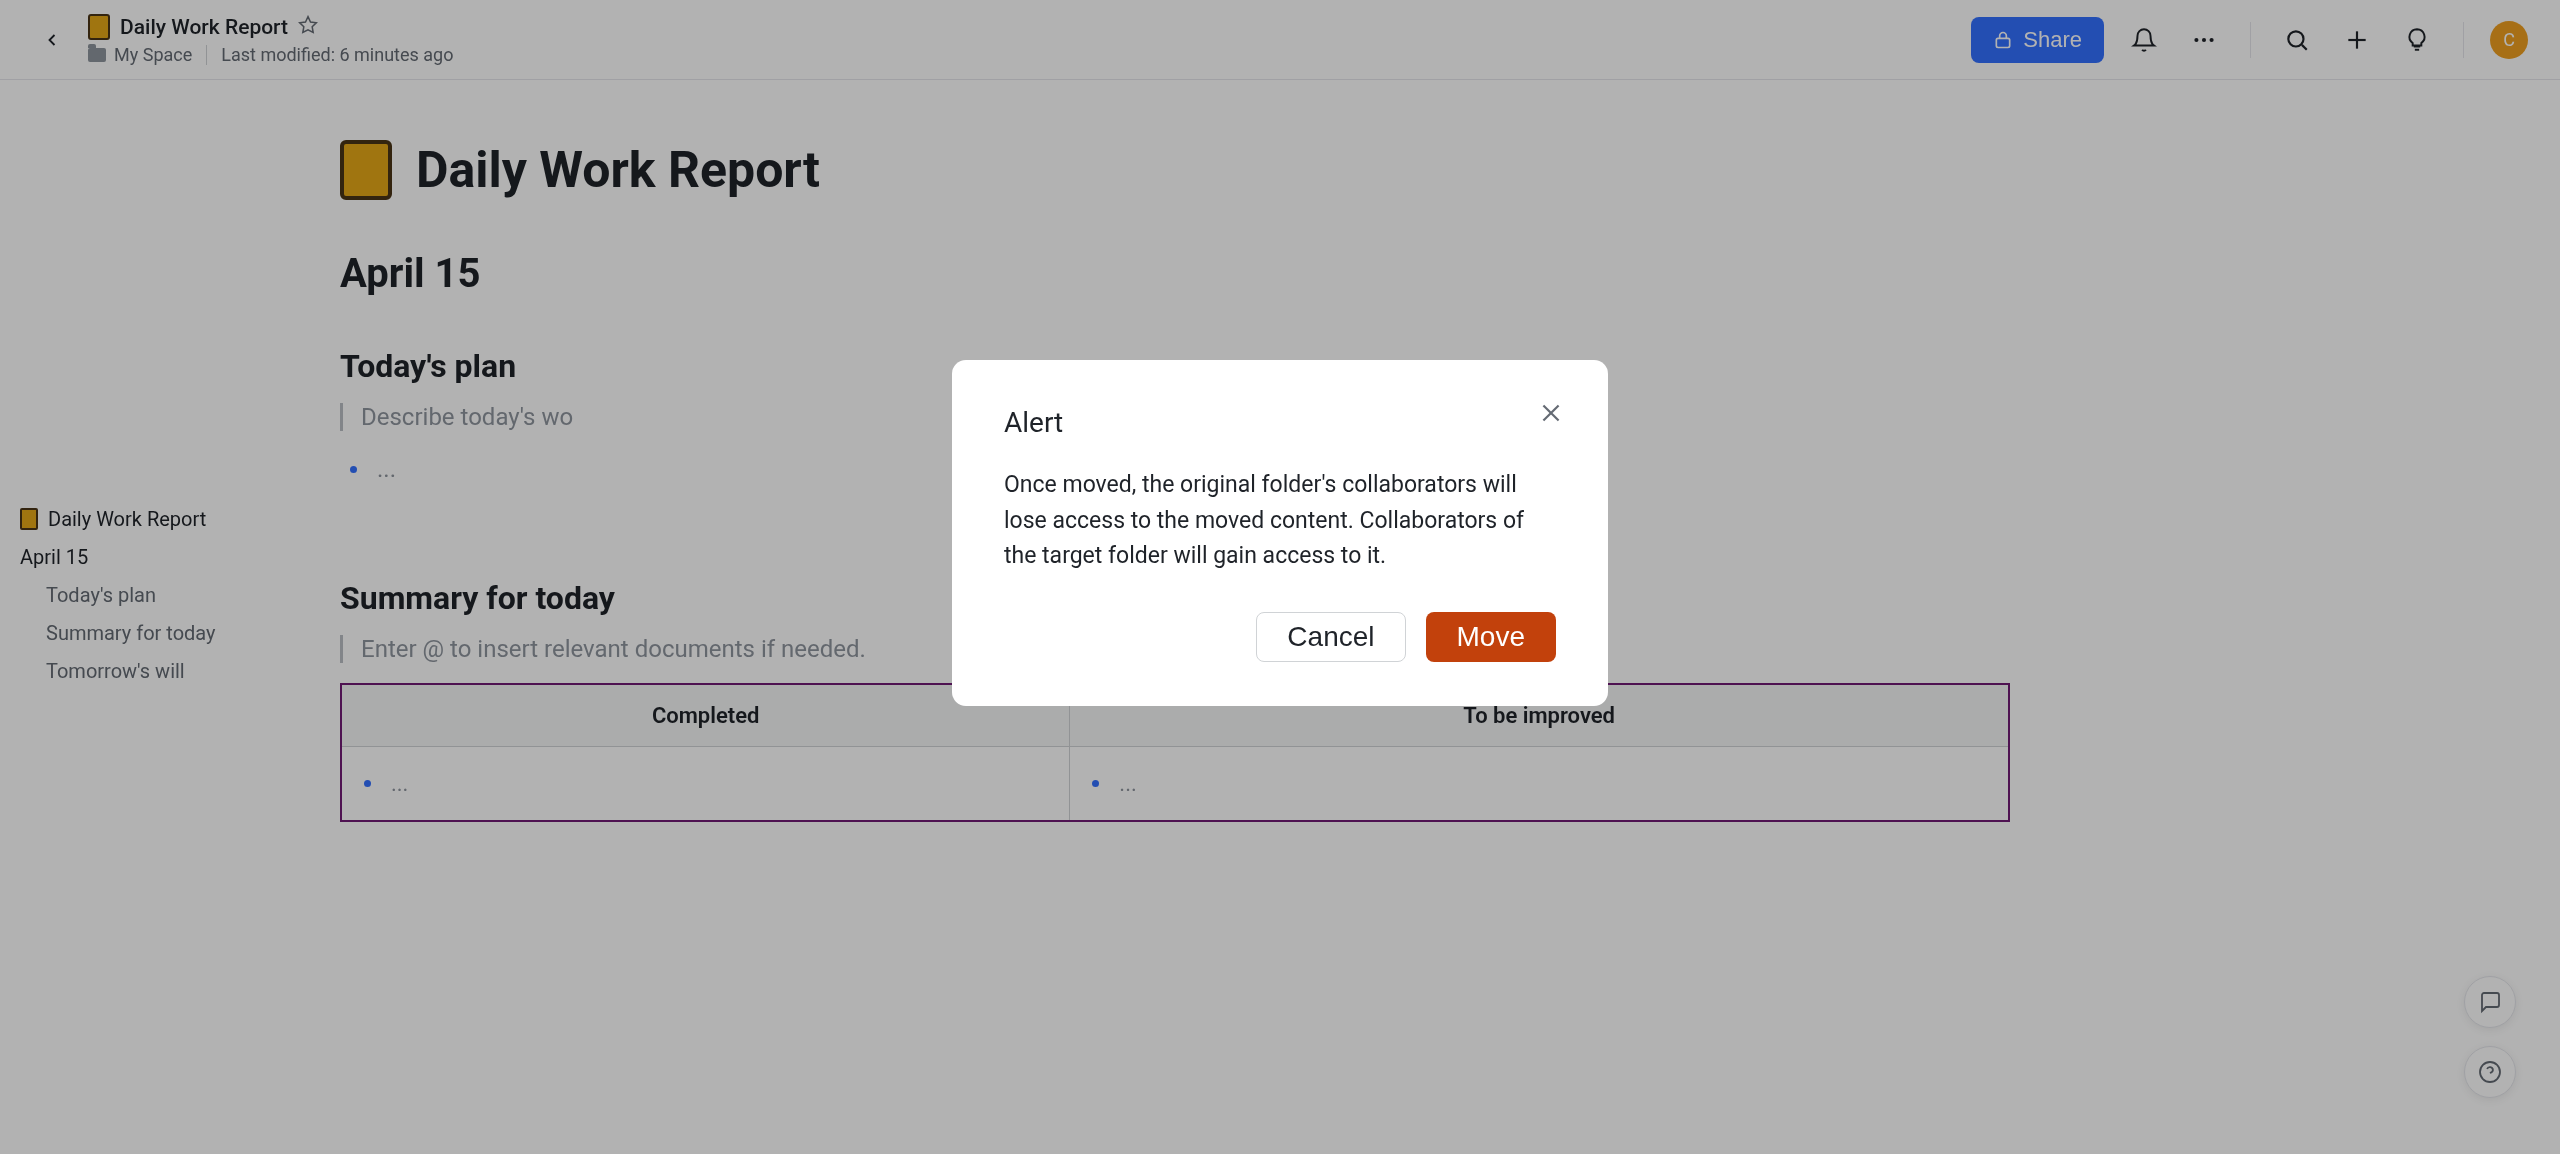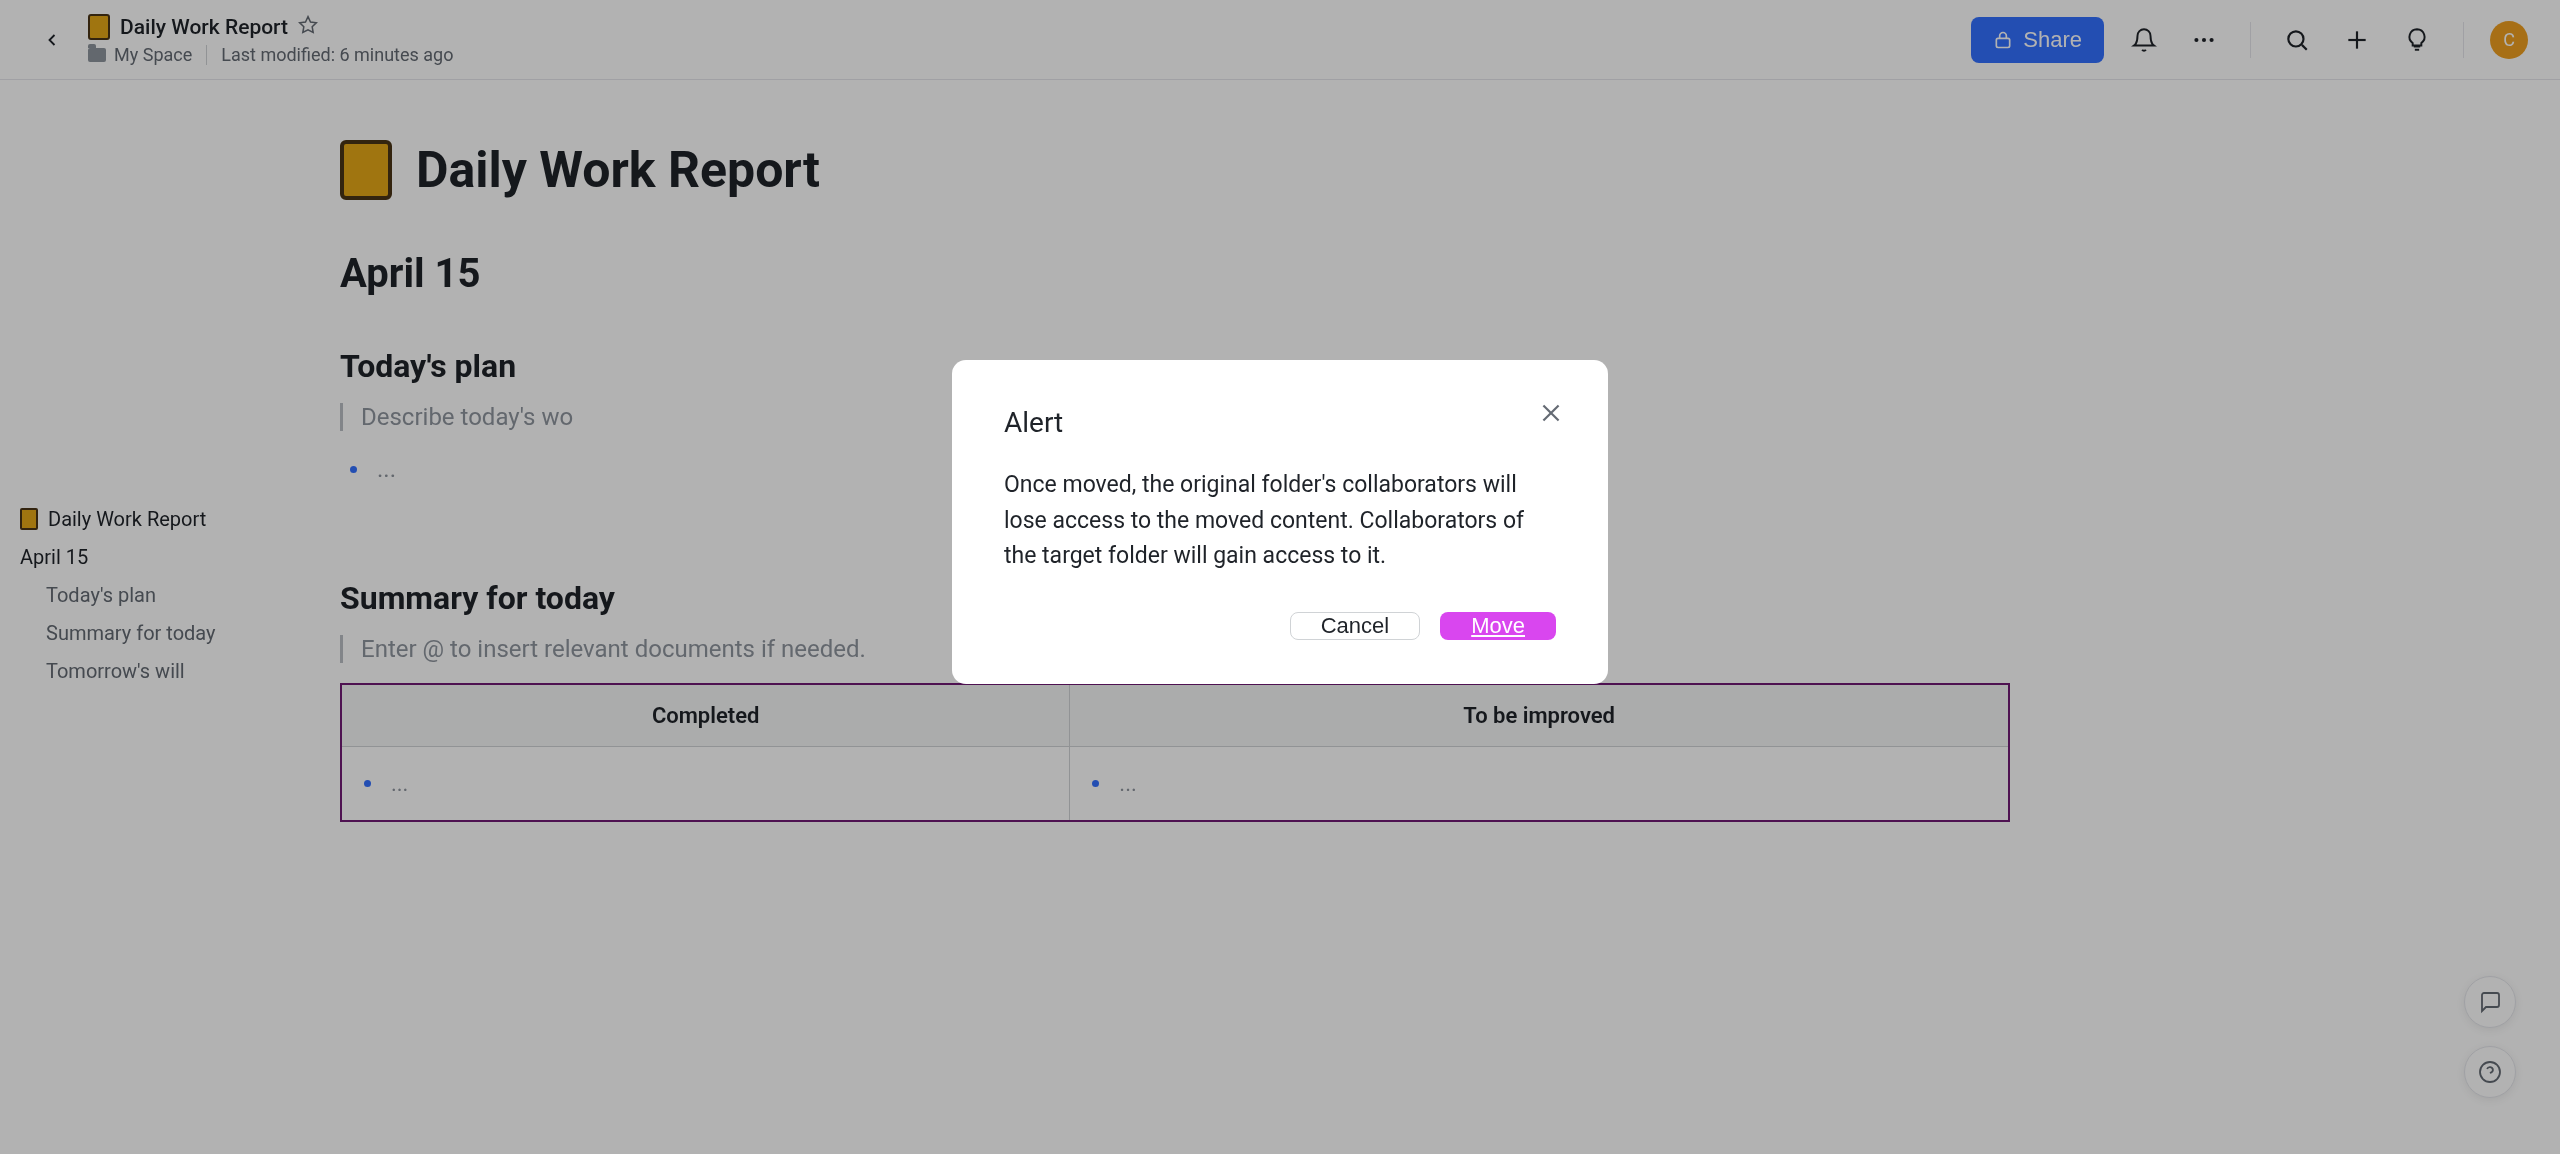--- a/index.html
+++ b/index.html
@@ -310,35 +310,34 @@
       color: #1f2329;
       margin-bottom: 38px;
     }
     .modal-footer {
       display: flex;
       justify-content: flex-end;
       gap: 20px;
     }
     .btn {
       border-radius: 8px;
-      padding: 0 30px;
-      font-size: 22px;
+      padding: 8px 30px;
+      font-size: 28px;
       cursor: pointer;
       border: 1px solid transparent;
       text-align: right;
     }
     .btn-secondary {
       background: #fff;
       border: 1px solid #d0d3d6;
       color: #1f2329;
     }
     .btn-primary {
-      background: #d946ef;
+      background: #c2410c;
       color: #fff;
-      text-decoration: underline;
     }
   </style>
 </head>
 <body>
 
 <div class="header">
   <div class="header-left">
     <div class="back-btn">
       <svg width="20" height="20" viewBox="0 0 24 24" fill="none" stroke="#1f2329" stroke-width="2.2">
           <polyline points="15 18 9 12 15 6"></polyline>

